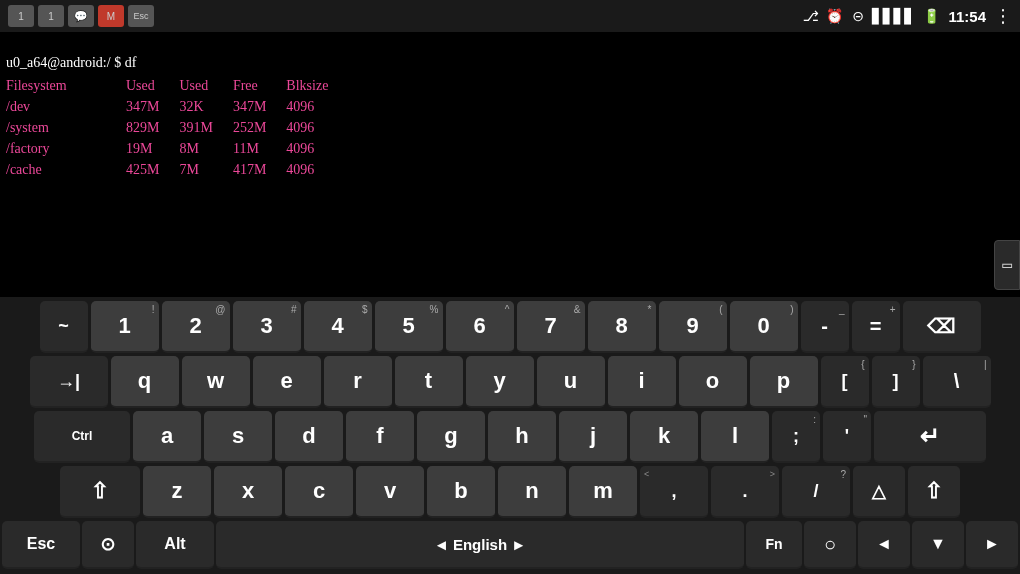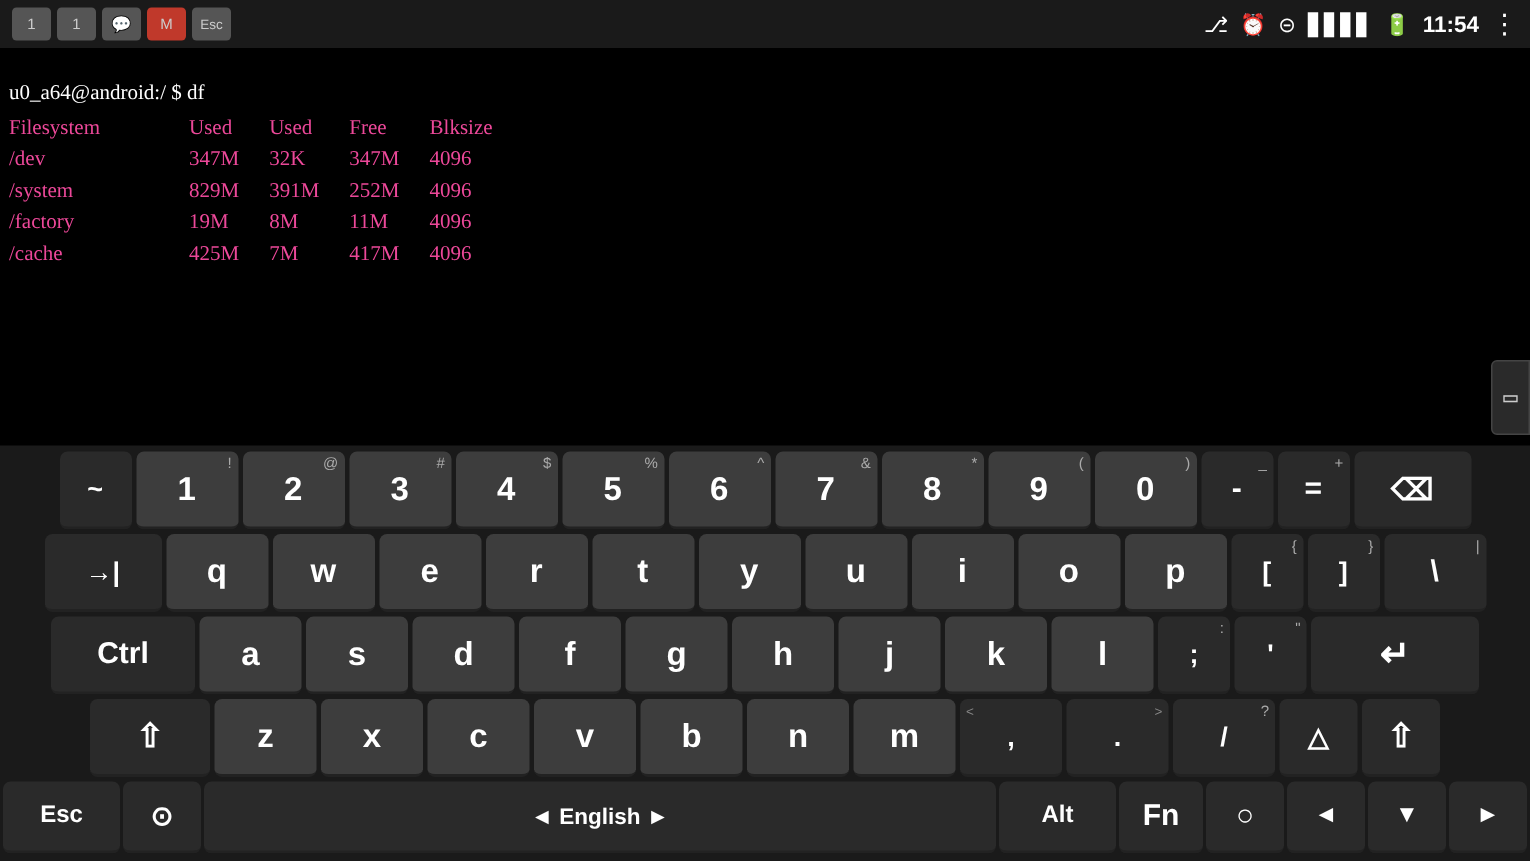--- a/index.html
+++ b/index.html
@@ -352,21 +352,21 @@
     <div class="key" style="width:68px;height:52px;font-size:22px;font-weight:bold;">u</div>
     <div class="key" style="width:68px;height:52px;font-size:22px;font-weight:bold;">i</div>
     <div class="key" style="width:68px;height:52px;font-size:22px;font-weight:bold;">o</div>
     <div class="key" style="width:68px;height:52px;font-size:22px;font-weight:bold;">p</div>
     <div class="key special" style="width:48px;height:52px;font-size:18px;">[<span class="sub-label">{</span></div>
     <div class="key special" style="width:48px;height:52px;font-size:18px;">]<span class="sub-label">}</span></div>
     <div class="key special" style="width:68px;height:52px;font-size:20px;">\<span class="sub-label">|</span></div>
   </div>
 
   <div class="key-row key-asdf-row">
-    <div class="key ctrl-key special" style="width:96px;height:52px;font-size:20px;">Ctrl</div>
+    <div class="key ctrl-key special" style="width:96px;height:52px;font-size:12px;">Ctrl</div>
     <div class="key" style="width:68px;height:52px;font-size:22px;font-weight:bold;">a</div>
     <div class="key" style="width:68px;height:52px;font-size:22px;font-weight:bold;">s</div>
     <div class="key" style="width:68px;height:52px;font-size:22px;font-weight:bold;">d</div>
     <div class="key" style="width:68px;height:52px;font-size:22px;font-weight:bold;">f</div>
     <div class="key" style="width:68px;height:52px;font-size:22px;font-weight:bold;">g</div>
     <div class="key" style="width:68px;height:52px;font-size:22px;font-weight:bold;">h</div>
     <div class="key" style="width:68px;height:52px;font-size:22px;font-weight:bold;">j</div>
     <div class="key" style="width:68px;height:52px;font-size:22px;font-weight:bold;">k</div>
     <div class="key" style="width:68px;height:52px;font-size:22px;font-weight:bold;">l</div>
     <div class="key special" style="width:48px;height:52px;font-size:18px;">;<span class="sub-label">:</span></div>
@@ -386,21 +386,21 @@
     <div class="key special" style="width:68px;height:52px;font-size:18px;">,<span class="sub-label-left" style="font-size:9px;color:#888;position:absolute;top:3px;right:4px;">&lt;</span></div>
     <div class="key special" style="width:68px;height:52px;font-size:18px;">.<span class="sub-label" style="font-size:9px;color:#888;">&gt;</span></div>
     <div class="key special" style="width:68px;height:52px;font-size:18px;">/<span class="sub-label">?</span></div>
     <div class="key special" style="width:52px;height:52px;font-size:18px;">△</div>
     <div class="key shift-right special" style="width:52px;height:52px;font-size:22px;">⇧</div>
   </div>
 
   <div class="key-row" style="gap:2px;">
     <div class="key esc-key special" style="width:78px;height:48px;font-size:16px;">Esc</div>
     <div class="key settings-key special" style="width:52px;height:48px;font-size:18px;">⊙</div>
+    <div class="key alt-key special" style="width:78px;height:48px;font-size:16px;">Alt</div>
     <div class="key lang-key special" style="flex:1;height:48px;font-size:15px;">◄ English ►</div>
-    <div class="key alt-key special" style="width:78px;height:48px;font-size:16px;">Alt</div>
-    <div class="key fn-key special" style="width:56px;height:48px;font-size:20px;">Fn</div>
+    <div class="key fn-key special" style="width:56px;height:48px;font-size:14px;">Fn</div>
     <div class="key circle-key special" style="width:52px;height:48px;font-size:20px;">○</div>
     <div class="key left-key special" style="width:52px;height:48px;font-size:16px;">◄</div>
     <div class="key down-key special" style="width:52px;height:48px;font-size:16px;">▼</div>
     <div class="key right-key special" style="width:52px;height:48px;font-size:16px;">►</div>
   </div>
 </div>
 
 </body></html>

